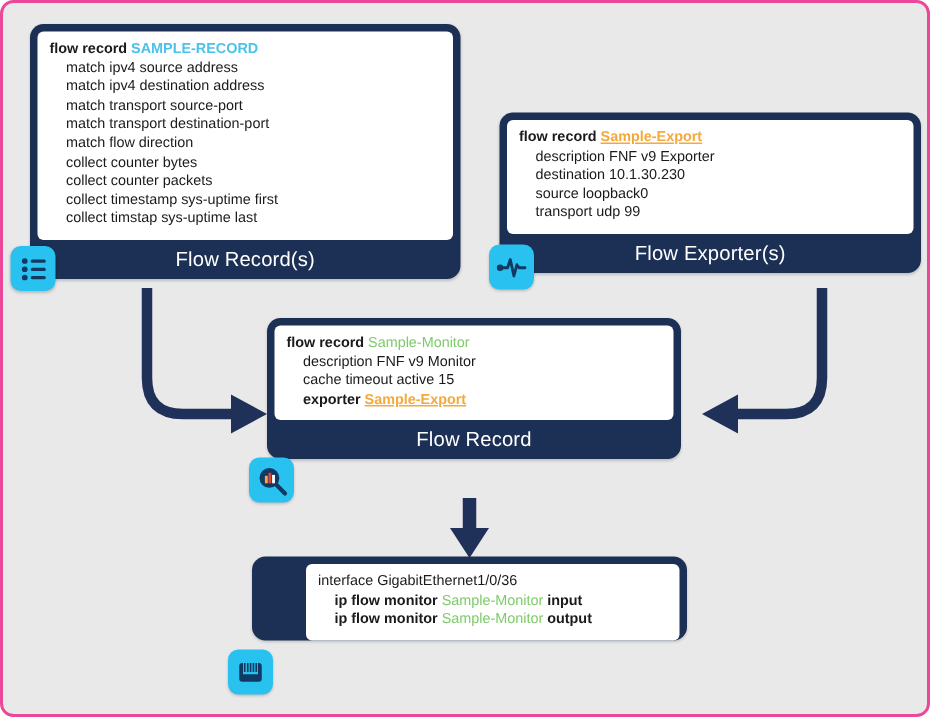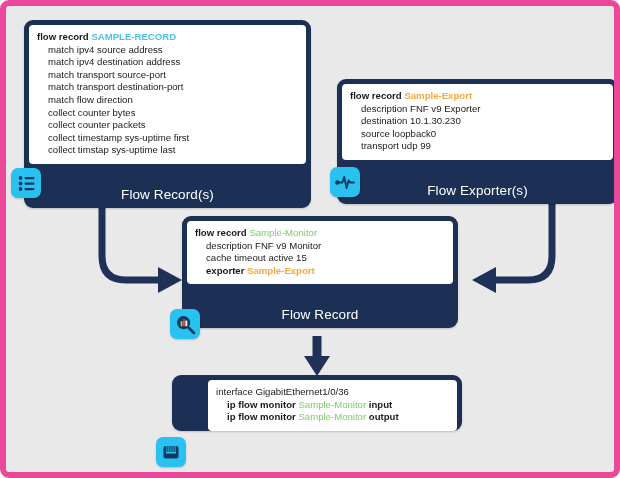--- a/index.html
+++ b/index.html
@@ -10,21 +10,21 @@
     background: #ffffff;
     font-family: "Liberation Sans", sans-serif;
     overflow: hidden;
   }
 
   #canvas {
     position: relative;
     width: 620px;
     height: 478px;
     background: #e9e9e9;
-    border: 6px solid #ec4899;
+    border: 2px solid #ec4899;
     border-radius: 9px;
     overflow: hidden;
   }
 
   
   .card {
     position: absolute;
     background: #1b3054;
     border-radius: 9px;
     padding: 5px 5px 0 5px;
@@ -35,34 +35,33 @@
     border-radius: 4px;
     padding: 6px 8px 7px 8px;
   }
   .card-label {
     height: 26px;
     line-height: 26px;
     text-align: center;
     color: #ffffff;
     font-size: 13.5px;
     letter-spacing: .1px;
-    margin-top: 18px;
   }
 
   
   .code-line {
     font-size: 9.6px;
     line-height: 12.6px;
     color: #1a1a1a;
     white-space: nowrap;
   }
   .code-line.head { font-weight: bold; }
   .code-line.indent { padding-left: 11px; }
   .tok-cyan   { color: #4cc2ea; font-weight: bold; }
-  .tok-orange { color: #f5a93c; font-weight: bold; }
+  .tok-orange { color: #f5a93c; font-weight: bold; text-decoration: underline; }
   .tok-green  { color: #7dcb6a; font-weight: normal; }
   .tok-bold   { font-weight: bold; }
 
   
   .badge {
     position: absolute;
     width: 30px;
     height: 30px;
     background: #29c1f0;
     border-radius: 7px;

